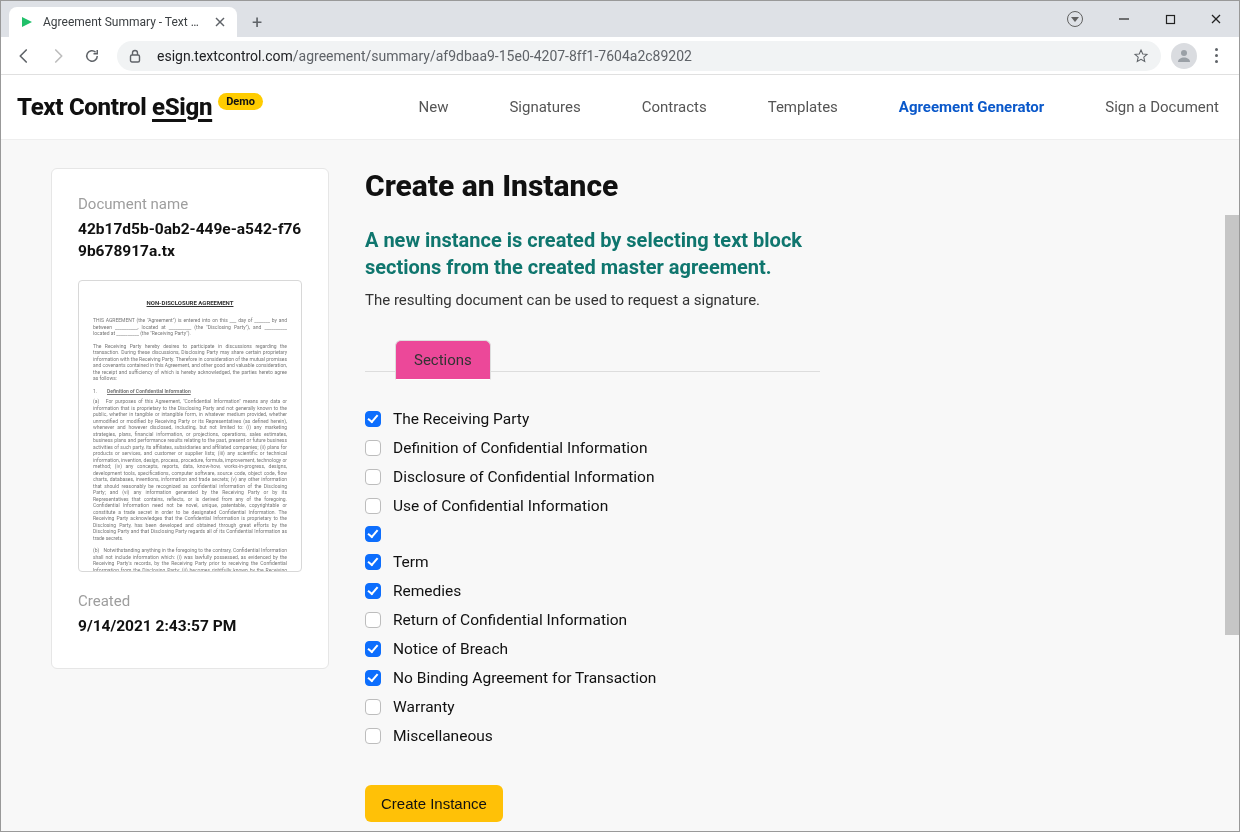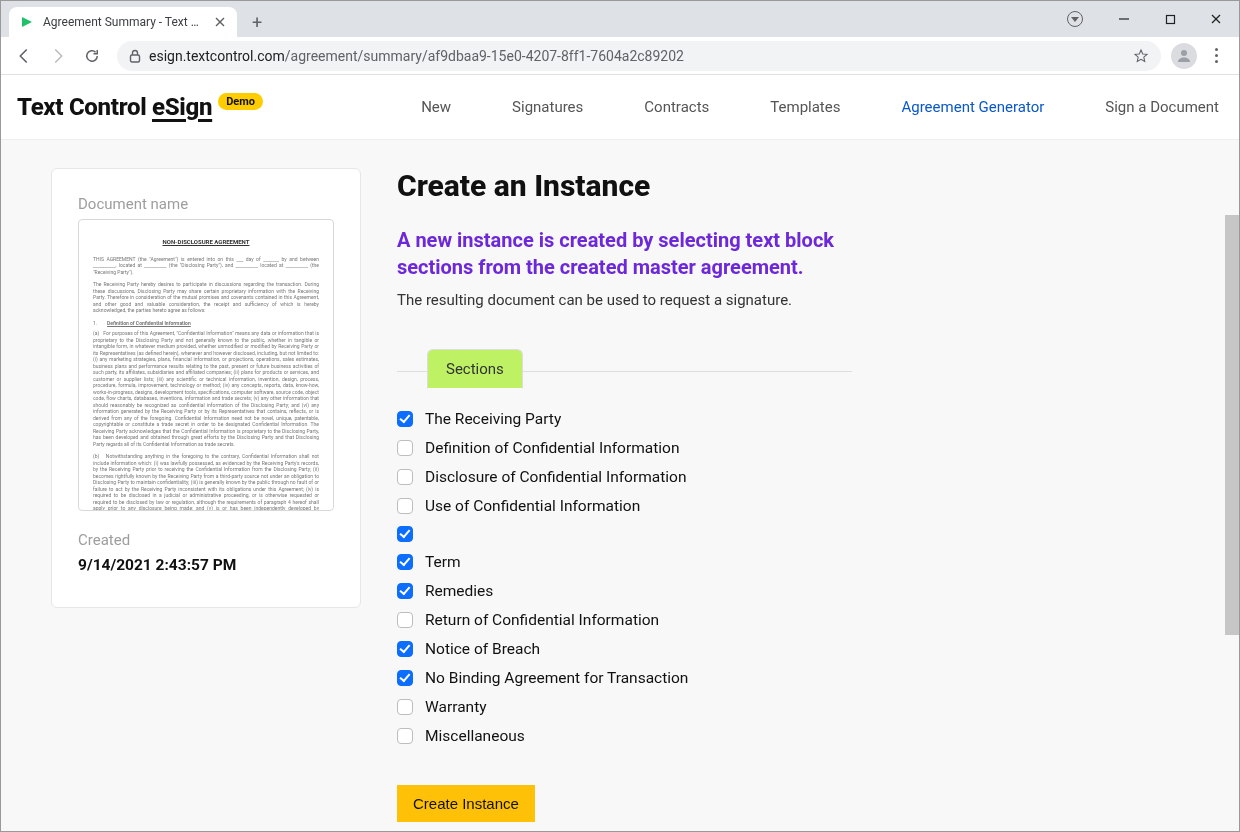--- a/index.html
+++ b/index.html
@@ -87,21 +87,21 @@
     flex:1;
     height:30px;
     background:#f1f3f4;
     border-radius:15px;
     display:flex;
     align-items:center;
     padding:0 12px;
     font-size:14px;
     color:#202124;
     margin:0 6px;
-    gap:8px;
+    gap:16px;
   }
   .addr-bar .lock{color:#5f6368;font-size:12px;}
   .addr-bar .url{flex:1;color:#5f6368;}
   .addr-bar .url .domain{color:#202124;}
   .toolbar .avatar {
     width:26px;height:26px;border-radius:50%;background:#dadce0;display:flex;align-items:center;justify-content:center;
   }
   .toolbar .menu-dots{width:30px;display:flex;flex-direction:column;align-items:center;gap:3px;}
   .toolbar .menu-dots span{width:3px;height:3px;background:#5f6368;border-radius:50%;}
 
@@ -154,35 +154,35 @@
     position:relative;
     top:-6px;
   }
   .nav {
     margin-left:auto;
     display:flex;
     gap:61px;
     font-size:15px;
     color:#555;
   }
-  .nav .nav-item.active{color:#0a58ca;font-weight:400;}
+  .nav .nav-item.active{color:#0a58ca;font-weight:700;}
 
   
   .content {
     background:#f8f8f8;
     padding:28px 30px 40px 50px;
     display:flex;
     gap:36px;
     min-height:100%;
   }
   .card {
     background:#fff;
     border:1px solid #e6e6e6;
     border-radius:6px;
-    width:310px;
+    width:278px;
     padding:26px 26px 30px 26px;
     align-self:flex-start;
   }
   .card .label {
     color:#9e9e9e;
     font-size:15px;
     margin-bottom:6px;
   }
   .card .value {
     font-weight:700;
@@ -222,46 +222,46 @@
   }
   .main h1 {
     font-size:30px;
     font-weight:800;
     color:#111;
     margin-bottom:24px;
   }
   .main .lead {
     font-size:20px;
     font-weight:700;
-    color:#6d28d9;
+    color:#0f766e;
     line-height:1.35;
     margin-bottom:10px;
     max-width:480px;
   }
   .main .sub {
     font-size:15px;
     color:#333;
     margin-bottom:22px;
   }
   .tabs-row {
     border-bottom:1px solid #ddd;
     margin-bottom:38px;
     width:455px;
   }
   .tabs-row .tab-pill {
     display:inline-block;
     border:1px solid #ddd;
     border-bottom:1px solid #fff;
-    background:#bef264;
+    background:#ec4899;
     border-radius:6px 6px 0 0;
     padding:10px 18px;
     font-size:15px;
     color:#333;
     position:relative;
-    top:18px;
+    top:9px;
     margin-left:30px;
   }
 
   .check-list {
     display:flex;
     flex-direction:column;
     gap:11px;
     margin-bottom:40px;
   }
   .check-row {
@@ -279,21 +279,21 @@
     content:"";
     width:4px;height:8px;border:solid #fff;border-width:0 2px 2px 0;transform:rotate(40deg) translate(-1px,-1px);
   }
 
   .create-btn {
     background:#ffc107;
     color:#111;
     font-size:15px;
     padding:10px 16px;
     border:none;
-    border-radius:0;
+    border-radius:6px;
     font-weight:500;
   }
 
   svg{display:block;}
 </style>
 </head>
 <body>
 
 <div class="browser-chrome">
   <div class="tab-strip" style="position:relative;">
@@ -392,20 +392,21 @@
         <span class="nav-item">Templates</span>
         <span class="nav-item active">Agreement Generator</span>
         <span class="nav-item">Sign a Document</span>
       </div>
     </div>
 
     <div class="content">
 
       <div class="card">
         <div class="label">Document name</div>
+        <div class="value">42b17d5b-0ab2-449e-a542-f769b678917a.tx</div>
 
         <div class="doc-preview">
           <div class="doc-title">NON-DISCLOSURE AGREEMENT</div>
           <p>THIS AGREEMENT (the "Agreement") is entered into on this ___ day of _______ by and between __________, located at __________ (the "Disclosing Party"), and __________ located at __________ (the "Receiving Party").</p>
           <p>The Receiving Party hereby desires to participate in discussions regarding the transaction. During these discussions, Disclosing Party may share certain proprietary information with the Receiving Party. Therefore in consideration of the mutual promises and covenants contained in this Agreement, and other good and valuable consideration, the receipt and sufficiency of which is hereby acknowledged, the parties hereto agree as follows:</p>
           <div class="section-row">
               <span class="num">1.</span>
               <span class="sec">Definition of Confidential Information</span>
             </div>
           <p>(a)&nbsp;&nbsp;&nbsp;For purposes of this Agreement, "Confidential Information" means any data or information that is proprietary to the Disclosing Party and not generally known to the public, whether in tangible or intangible form, in whatever medium provided, whether unmodified or modified by Receiving Party or its Representatives (as defined herein), whenever and however disclosed, including, but not limited to: (i) any marketing strategies, plans, financial information, or projections, operations, sales estimates, business plans and performance results relating to the past, present or future business activities of such party, its affiliates, subsidiaries and affiliated companies; (ii) plans for products or services, and customer or supplier lists; (iii) any scientific or technical information, invention, design, process, procedure, formula, improvement, technology or method; (iv) any concepts, reports, data, know-how, works-in-progress, designs, development tools, specifications, computer software, source code, object code, flow charts, databases, inventions, information and trade secrets; (v) any other information that should reasonably be recognized as confidential information of the Disclosing Party; and (vi) any information generated by the Receiving Party or by its Representatives that contains, reflects, or is derived from any of the foregoing. Confidential Information need not be novel, unique, patentable, copyrightable or constitute a trade secret in order to be designated Confidential Information. The Receiving Party acknowledges that the Confidential Information is proprietary to the Disclosing Party, has been developed and obtained through great efforts by the Disclosing Party and that Disclosing Party regards all of its Confidential Information as trade secrets.</p>

